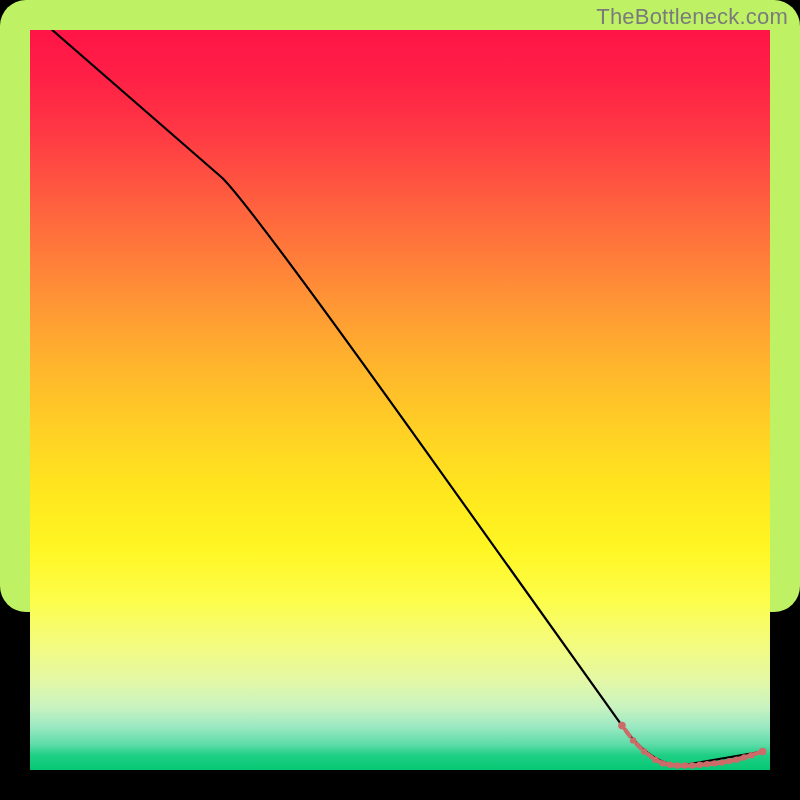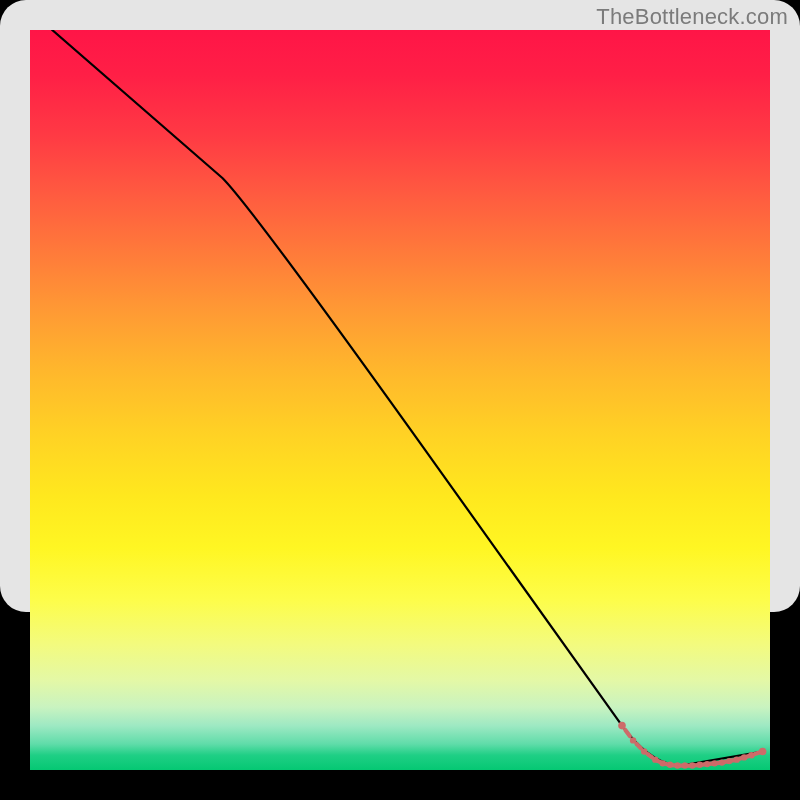--- a/index.html
+++ b/index.html
@@ -8,21 +8,21 @@
     width: 800px;
     height: 800px;
     background: #000;
     overflow: hidden;
     font-family: Arial, Helvetica, sans-serif;
   }
   .stage {
     position: relative;
     width: 800px;
     height: 612px;
-    background: #e5e5e5;
+    background: #bef264;
     border-radius: 26px;
   }
   .plot {
     position: absolute;
     left: 30px;
     top: 30px;
     width: 740px;
     height: 740px;
     overflow: hidden;
   }

